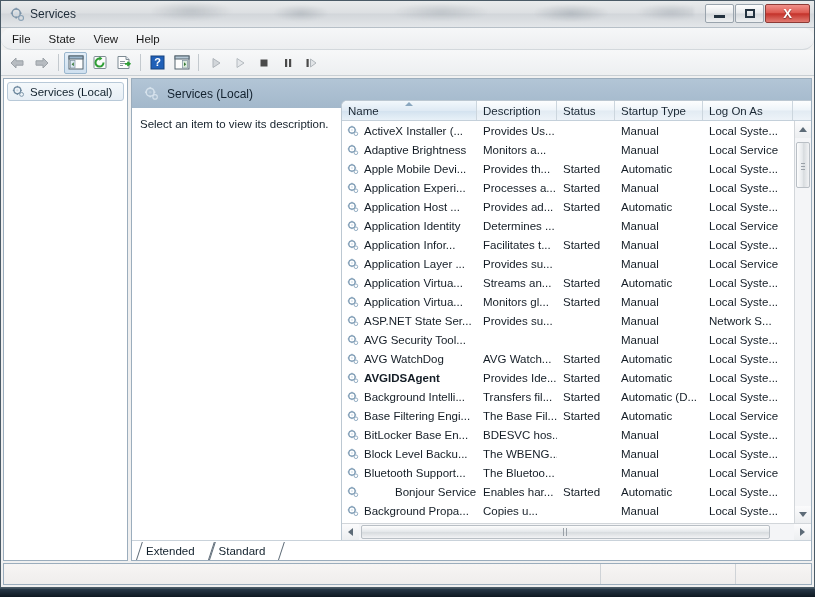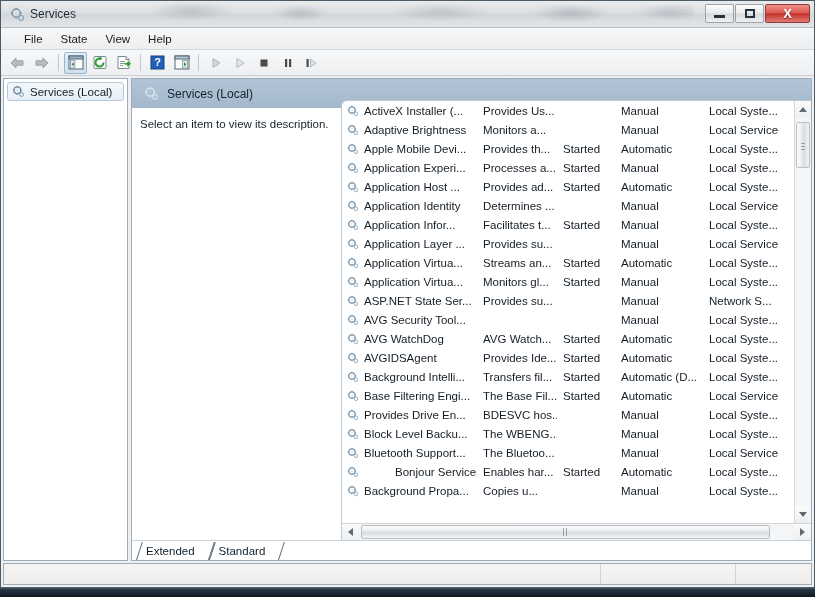--- a/index.html
+++ b/index.html
@@ -81,21 +81,22 @@
   .winbtn.close .glyph { color: #fff; font-size: 13px; font-weight: bold; text-shadow: 0 1px 1px rgba(0,0,0,.45); }
   .minbox { width: 11px; height: 3px; background: #23323f; margin-top: 6px; }
   .maxbox { width: 10px; height: 9px; border: 2px solid #23323f; }
 
   
   #menubar {
     height: 22px; flex: 0 0 22px;
     background: linear-gradient(180deg, #f6f7f8 0%, #eceef0 100%);
     border-bottom: 1px solid #d3d8dc;
     display: flex; align-items: center;
-    padding-left: 14px;
+    padding-left: 2px;
+    border-radius: 11px;
   }
   .menu-item {
     padding: 2px 9px;
     font-size: 11.5px; color: #1a1a1a;
     cursor: default;
   }
 
   
   #toolbar {
     height: 26px; flex: 0 0 26px;
@@ -497,20 +498,38 @@
       </div>
 
       <div id="content">
 
         <div id="desc-pane">
           <div>Select an item to view its description.</div>
         </div>
 
         <div id="list-pane">
 
+          <div id="list-header">
+              <div class="hcell sorted" style="width: 135px; flex: 0 0 135px;">
+                <span>Name</span>
+                <span class="sort-arrow"></span>
+              </div>
+              <div class="hcell" style="width: 80px; flex: 0 0 80px;">
+                <span>Description</span>
+              </div>
+              <div class="hcell" style="width: 58px; flex: 0 0 58px;">
+                <span>Status</span>
+              </div>
+              <div class="hcell" style="width: 88px; flex: 0 0 88px;">
+                <span>Startup Type</span>
+              </div>
+              <div class="hcell" style="width: 90px; flex: 0 0 90px;">
+                <span>Log On As</span>
+              </div>
+            </div>
 
           <div style="display:flex; flex:1 1 auto; min-height:0;">
             <div id="rows-viewport">
                 <div class="row">
                   <div class="cell name" style="width: 135px; flex: 0 0 135px;">
                     <svg width="12" height="12" viewBox="0 0 16 16">
                       <circle cx="6.6" cy="6.6" r="4.2" fill="none" stroke="#7d9bb4" stroke-width="1.7"></circle>
                       <circle cx="6.6" cy="6.6" r="1.4" fill="#dbe6ef"></circle>
                       <g fill="#7d9bb4">
                         <rect x="5.9" y="1" width="1.4" height="1.8"></rect>
@@ -761,21 +780,21 @@
                       <circle cx="11.9" cy="11.7" r="2.4" fill="none" stroke="#8aa6bd" stroke-width="1.2"></circle>
                     </svg>
                     <span>AVG WatchDog</span>
                   </div>
                   <div class="cell" style="width: 80px; flex: 0 0 80px;">AVG Watch...</div>
                   <div class="cell" style="width: 58px; flex: 0 0 58px;">Started</div>
                   <div class="cell" style="width: 88px; flex: 0 0 88px;">Automatic</div>
                   <div class="cell" style="width: 90px; flex: 0 0 90px;">Local Syste...</div>
                 </div>
                 <div class="row">
-                  <div class="cell name" style="width: 135px; flex: 0 0 135px;">
+                  <div class="cell name" style="width: 135px; flex: 0 0 135px; font-weight: bold;">
                     <svg width="12" height="12" viewBox="0 0 16 16">
                       <circle cx="6.6" cy="6.6" r="4.2" fill="none" stroke="#7d9bb4" stroke-width="1.7"></circle>
                       <circle cx="6.6" cy="6.6" r="1.4" fill="#dbe6ef"></circle>
                       <g fill="#7d9bb4">
                         <rect x="5.9" y="1" width="1.4" height="1.8"></rect>
                         <rect x="5.9" y="10.4" width="1.4" height="1.8"></rect>
                         <rect x="1" y="5.9" width="1.8" height="1.4"></rect>
                         <rect x="10.4" y="5.9" width="1.8" height="1.4"></rect>
                       </g>
                       <circle cx="11.9" cy="11.7" r="2.4" fill="none" stroke="#8aa6bd" stroke-width="1.2"></circle>
@@ -833,21 +852,21 @@
                       <circle cx="6.6" cy="6.6" r="4.2" fill="none" stroke="#7d9bb4" stroke-width="1.7"></circle>
                       <circle cx="6.6" cy="6.6" r="1.4" fill="#dbe6ef"></circle>
                       <g fill="#7d9bb4">
                         <rect x="5.9" y="1" width="1.4" height="1.8"></rect>
                         <rect x="5.9" y="10.4" width="1.4" height="1.8"></rect>
                         <rect x="1" y="5.9" width="1.8" height="1.4"></rect>
                         <rect x="10.4" y="5.9" width="1.8" height="1.4"></rect>
                       </g>
                       <circle cx="11.9" cy="11.7" r="2.4" fill="none" stroke="#8aa6bd" stroke-width="1.2"></circle>
                     </svg>
-                    <span>Provides Drive En...</span>
+                    <span>BitLocker Base En...</span>
                   </div>
                   <div class="cell" style="width: 80px; flex: 0 0 80px;">BDESVC hos...</div>
                   <div class="cell" style="width: 58px; flex: 0 0 58px;"></div>
                   <div class="cell" style="width: 88px; flex: 0 0 88px;">Manual</div>
                   <div class="cell" style="width: 90px; flex: 0 0 90px;">Local Syste...</div>
                 </div>
                 <div class="row">
                   <div class="cell name" style="width: 135px; flex: 0 0 135px;">
                     <svg width="12" height="12" viewBox="0 0 16 16">
                       <circle cx="6.6" cy="6.6" r="4.2" fill="none" stroke="#7d9bb4" stroke-width="1.7"></circle>

